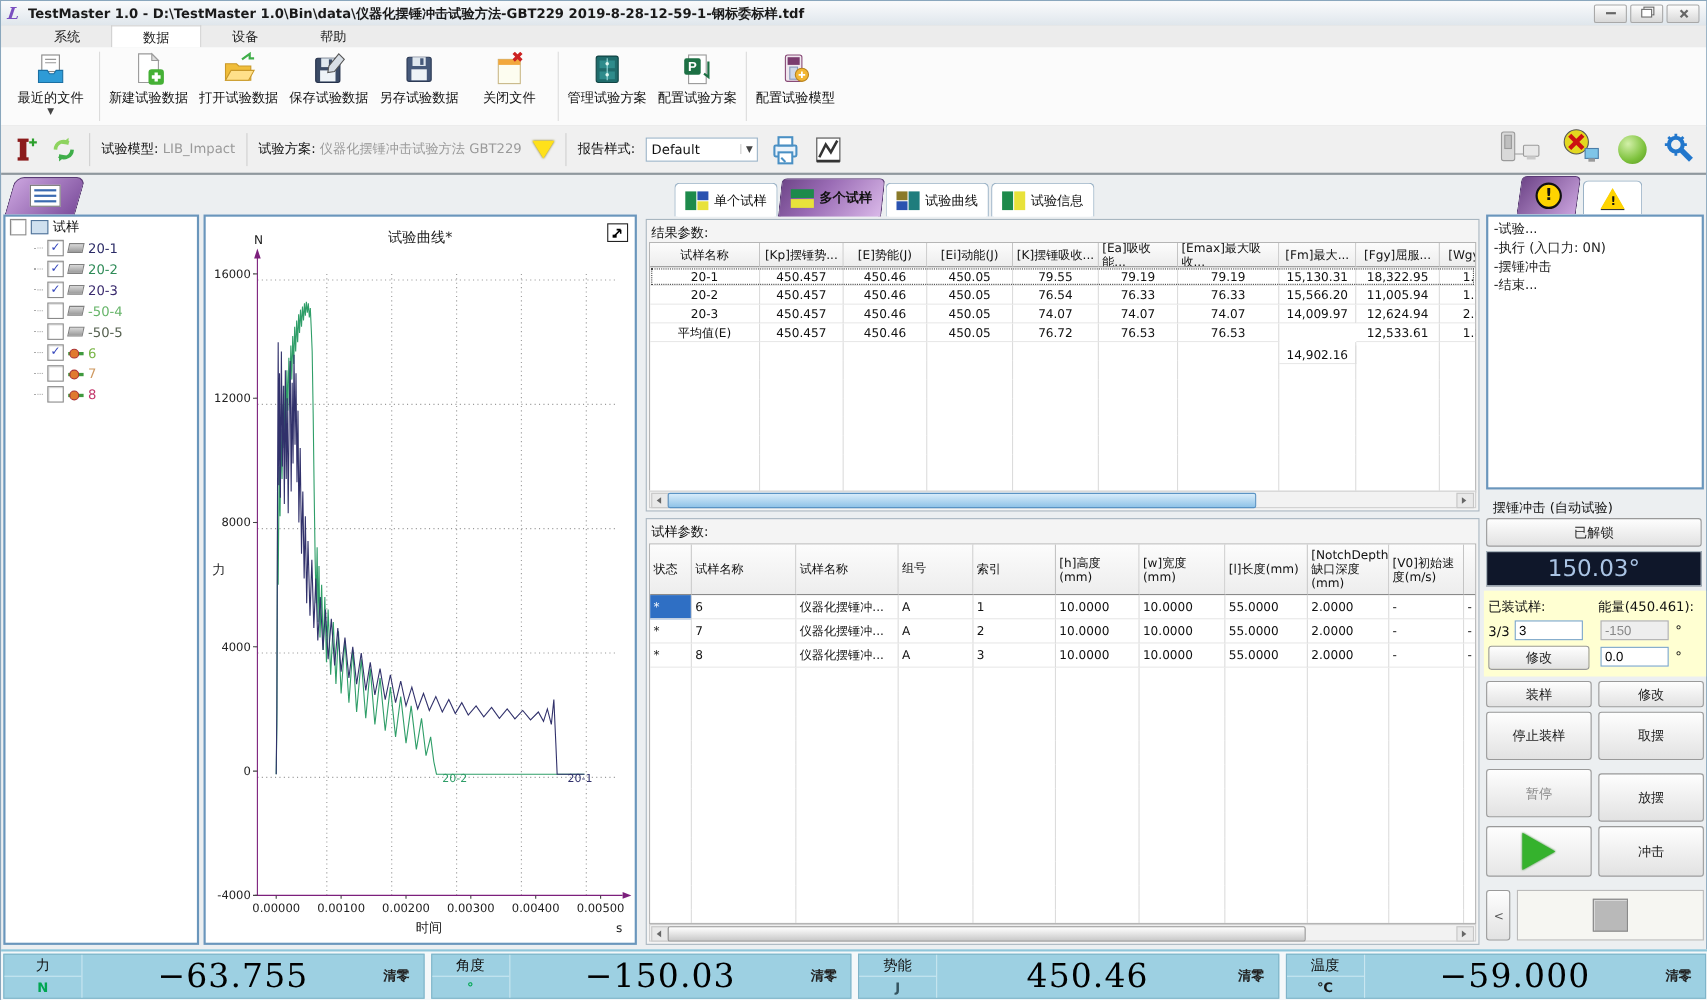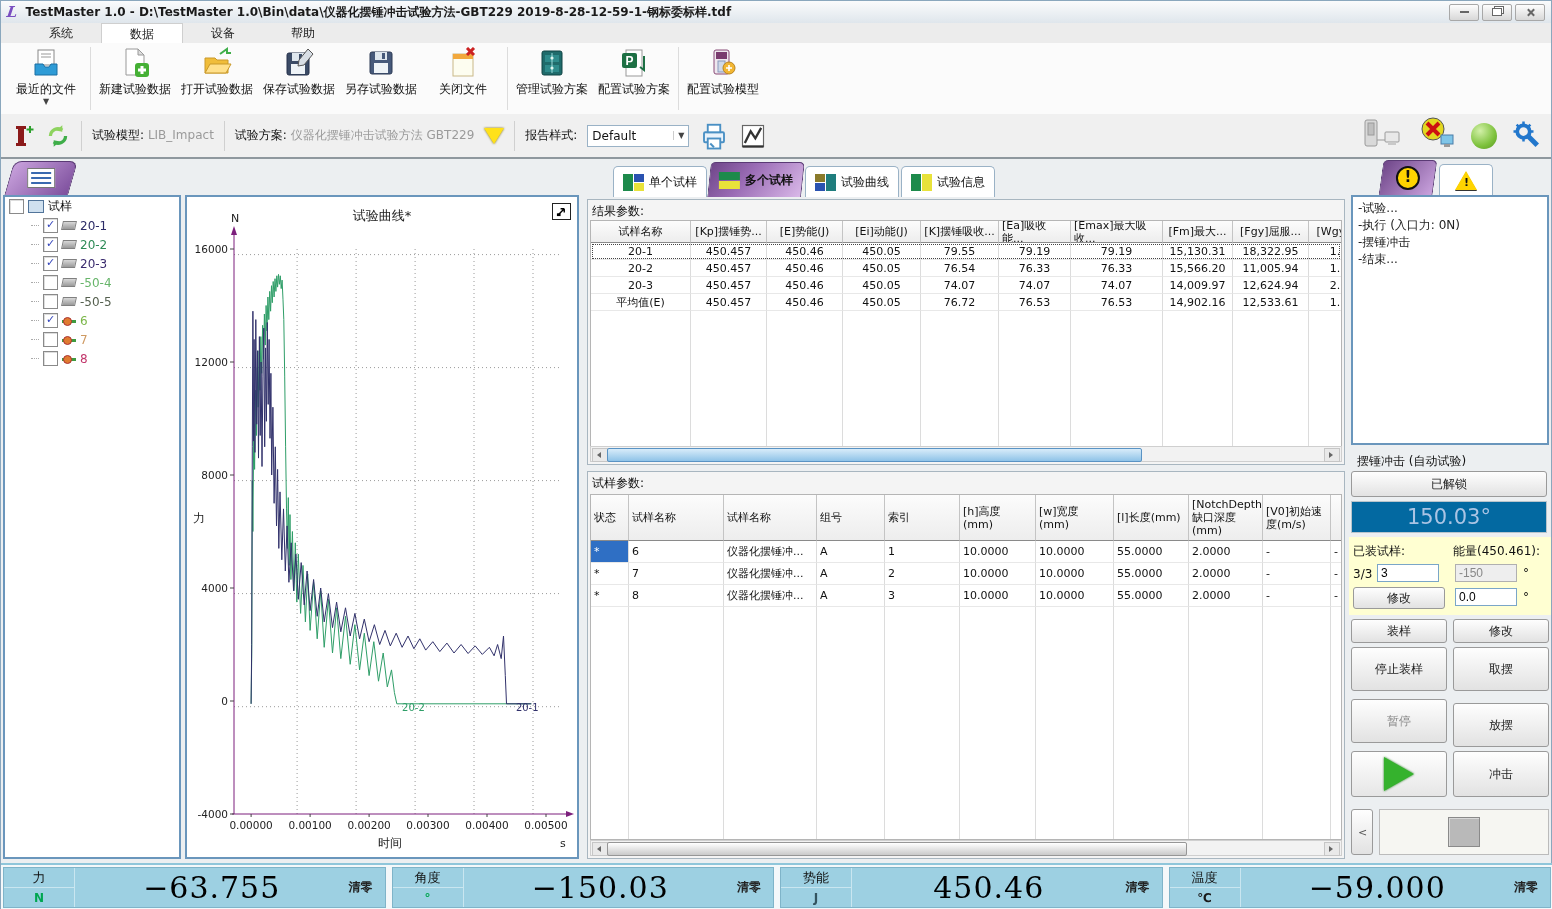--- a/index.html
+++ b/index.html
@@ -108,21 +108,21 @@
   .warn{position:relative;width:0;height:0;border-left:11px solid transparent;border-right:11px solid transparent;
     border-bottom:19px solid #ffd400;filter:drop-shadow(0 1px 0 #333);display:block;}
   .warn i{position:absolute;left:-2px;top:5px;font-style:normal;font-weight:bold;font-size:11px;color:#111;}
   .right{position:absolute;left:1348px;top:36px;width:202px;height:664px;}
   .logbox{position:absolute;left:2px;top:0;width:198px;height:250px;background:#fff;border:2px solid #6a96bc;box-sizing:border-box;
     padding:3px 5px;font-size:12px;line-height:17px;color:#222;}
   .modelabel{position:absolute;left:8px;top:258px;font-size:12px;color:#111;}
   .rbtn{font-family:inherit;font-size:12px;color:#222;background:linear-gradient(#fefefe,#e2e2e2);
     border:1px solid #9a9a9a;border-radius:3px;position:absolute;box-sizing:border-box;}
   .unlock{left:2px;top:276px;width:196px;height:26px;}
-  .angledisp{position:absolute;left:2px;top:306px;width:196px;height:32px;background:#0369a1;border:1px solid #b8c4cc;box-sizing:border-box;
+  .angledisp{position:absolute;left:2px;top:306px;width:196px;height:32px;background:#0f172a;border:1px solid #b8c4cc;box-sizing:border-box;
     font-size:21px;color:#aac4e4;text-align:center;line-height:30px;}
   .yellow{position:absolute;left:0;top:342px;width:202px;height:78px;background:#ffffd2;}
   .yl{position:absolute;font-size:12px;color:#111;}
   .yl.l1{left:4px;top:6px;}.yl.l2{left:104px;top:6px;}.yl.c{left:4px;top:30px;}
   .yin{position:absolute;height:18px;border:1px solid #7aa6c8;font-size:12px;padding:0 3px;box-sizing:border-box;width:62px;}
   .yin.i1{left:28px;top:27px;background:#fff;}
   .yin.i2{left:106px;top:27px;background:#eeeeee;color:#888;border-color:#b0b0b0;}
   .yin.i3{left:106px;top:51px;background:#fff;}
   .deg{position:absolute;font-size:12px;color:#111;}
   .deg.d1{left:174px;top:29px;}.deg.d2{left:174px;top:53px;}
@@ -574,21 +574,21 @@
               <div class="xcell" style="width: 60px; height: 17px;">2.0</div>
             </div>
             <div class="xrow data" style="height: 17px;">
               <div class="xcell" style="width: 100px; height: 17px;">平均值(E)</div>
               <div class="xcell" style="width: 76px; height: 17px;">450.457</div>
               <div class="xcell" style="width: 76px; height: 17px;">450.46</div>
               <div class="xcell" style="width: 78px; height: 17px;">450.05</div>
               <div class="xcell" style="width: 78px; height: 17px;">76.72</div>
               <div class="xcell" style="width: 72px; height: 17px;">76.53</div>
               <div class="xcell" style="width: 92px; height: 17px;">76.53</div>
-              <div class="xcell" style="width: 70px; height: 17px;">14,902.16</div>
+              <div class="xcell" style="width: 70px; height: 17px; margin-top: 20px;">14,902.16</div>
               <div class="xcell" style="width: 76px; height: 17px;">12,533.61</div>
               <div class="xcell" style="width: 60px; height: 17px;">1.8</div>
             </div>
             <div class="xrow" style="height: 17px;">
               <div class="xcell" style="width: 100px; height: 17px;"></div>
               <div class="xcell" style="width: 76px; height: 17px;"></div>
               <div class="xcell" style="width: 76px; height: 17px;"></div>
               <div class="xcell" style="width: 78px; height: 17px;"></div>
               <div class="xcell" style="width: 78px; height: 17px;"></div>
               <div class="xcell" style="width: 72px; height: 17px;"></div>

